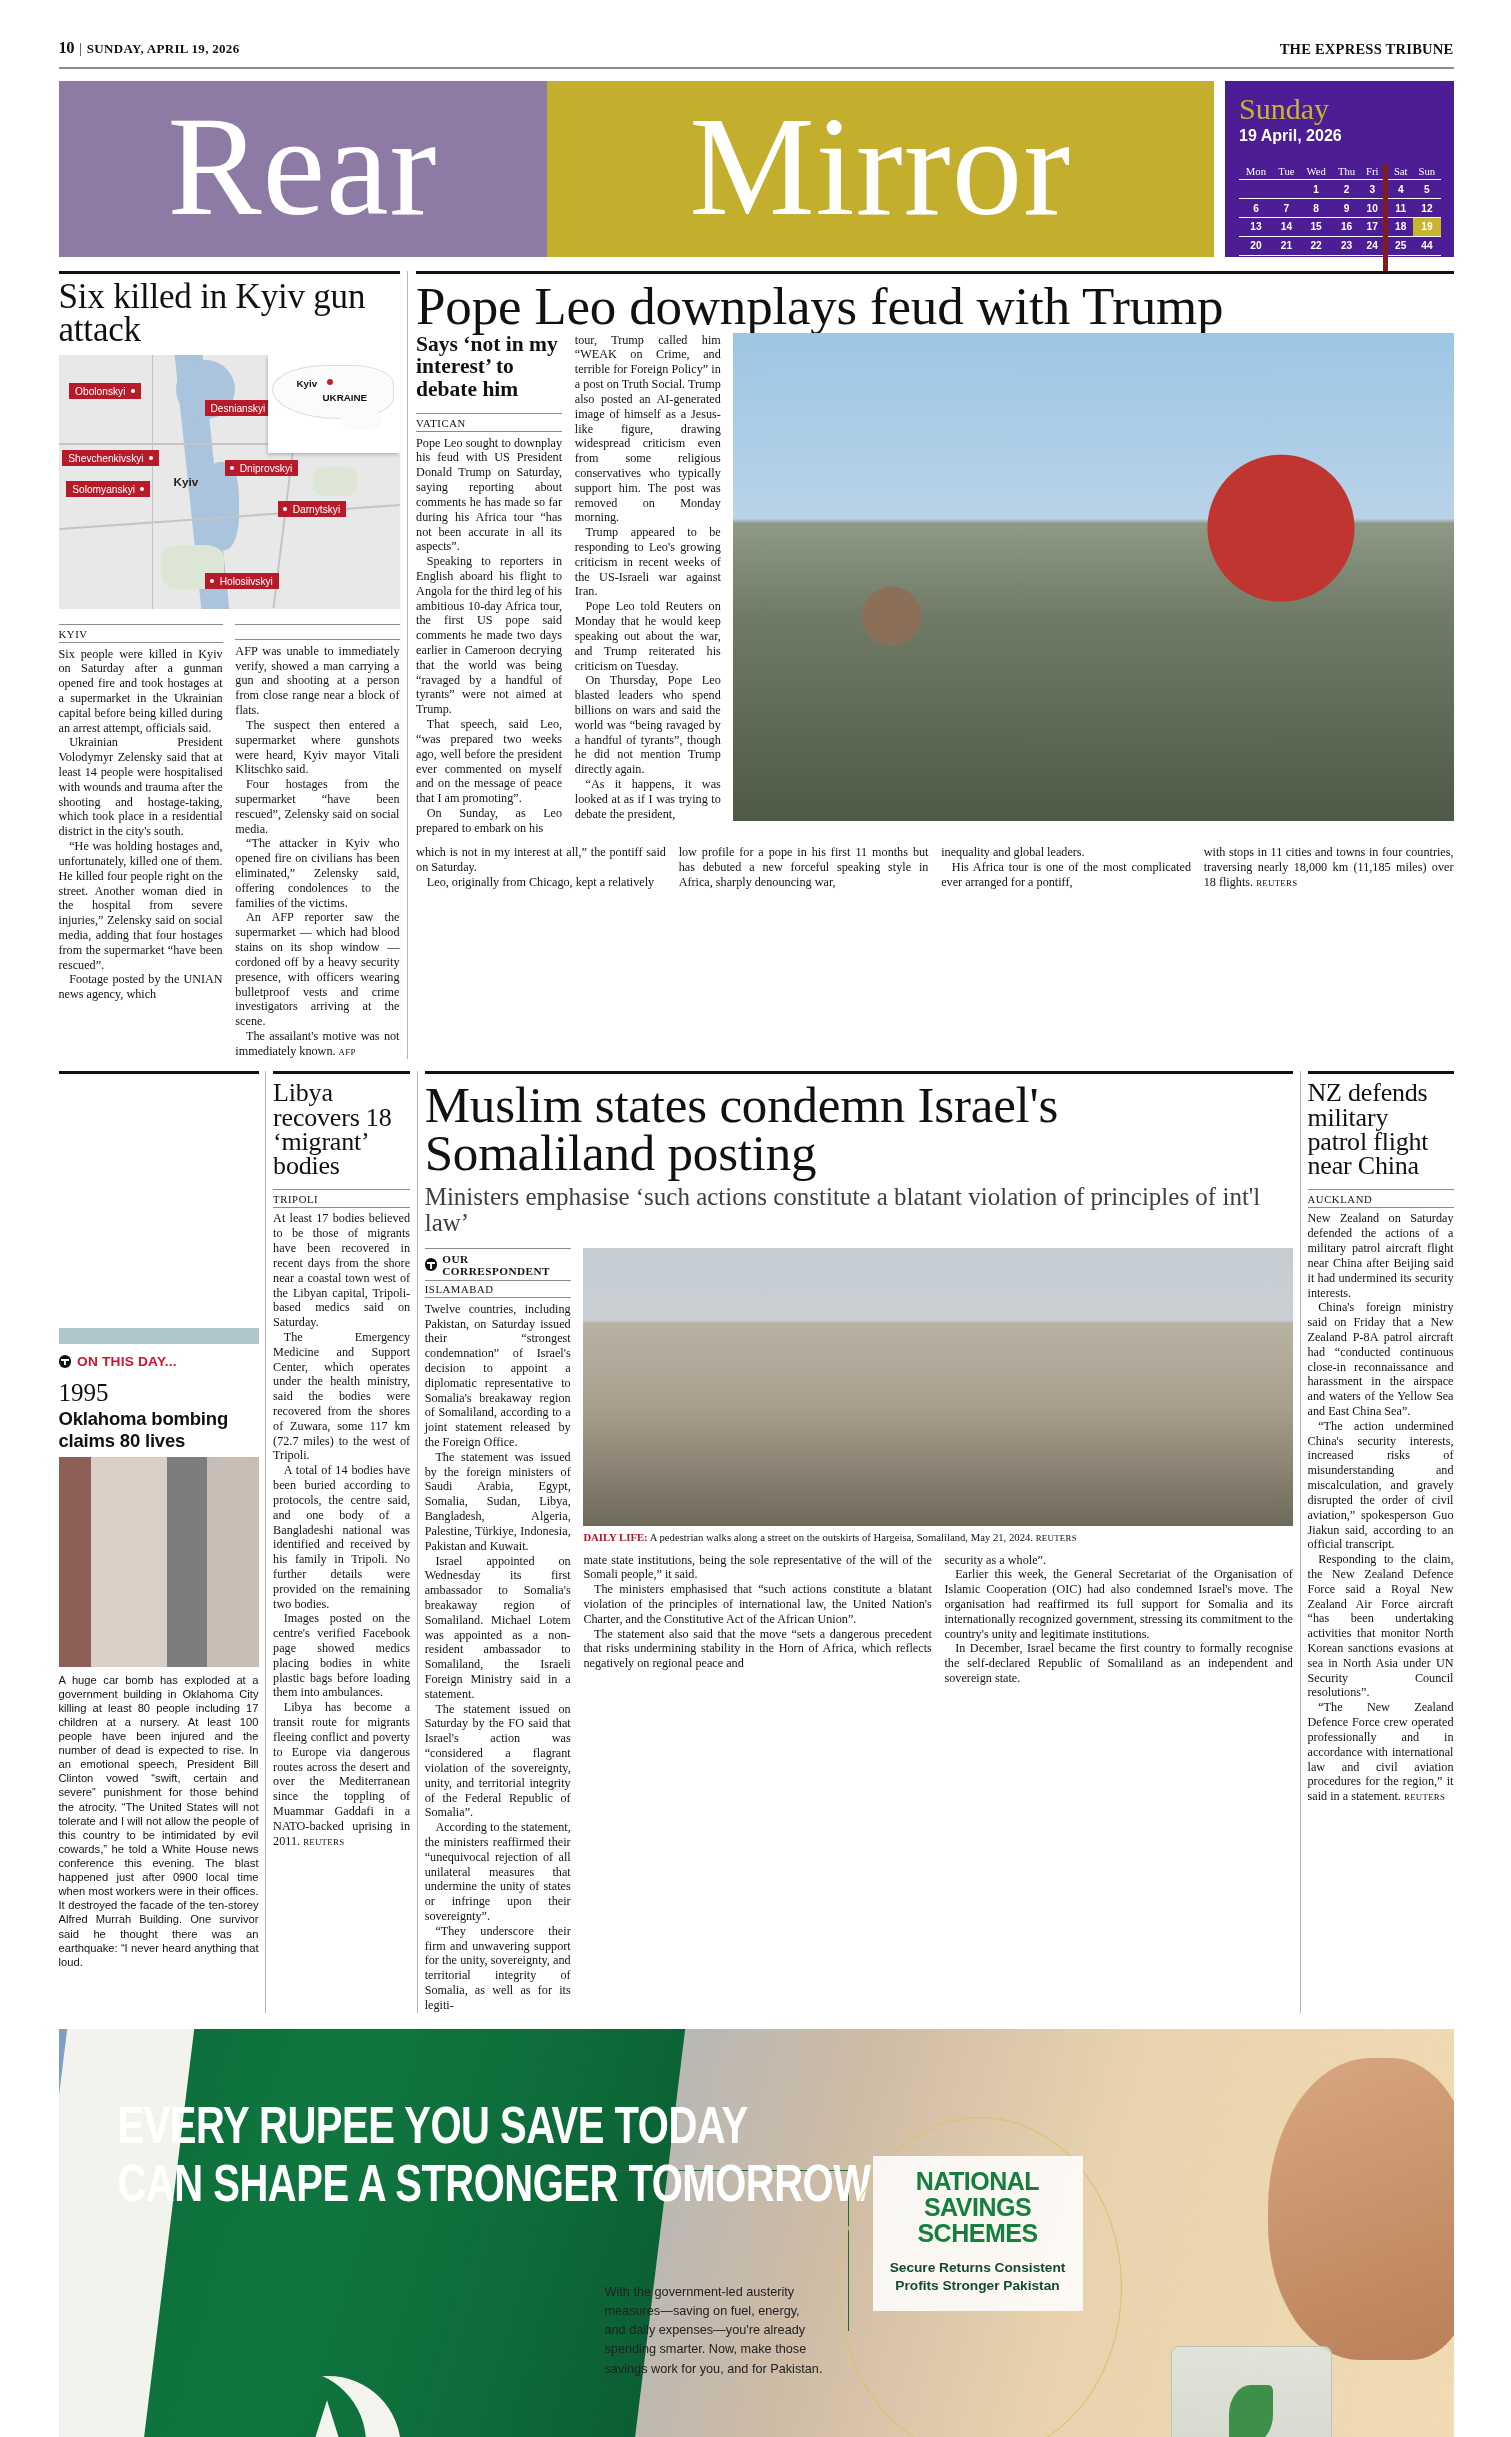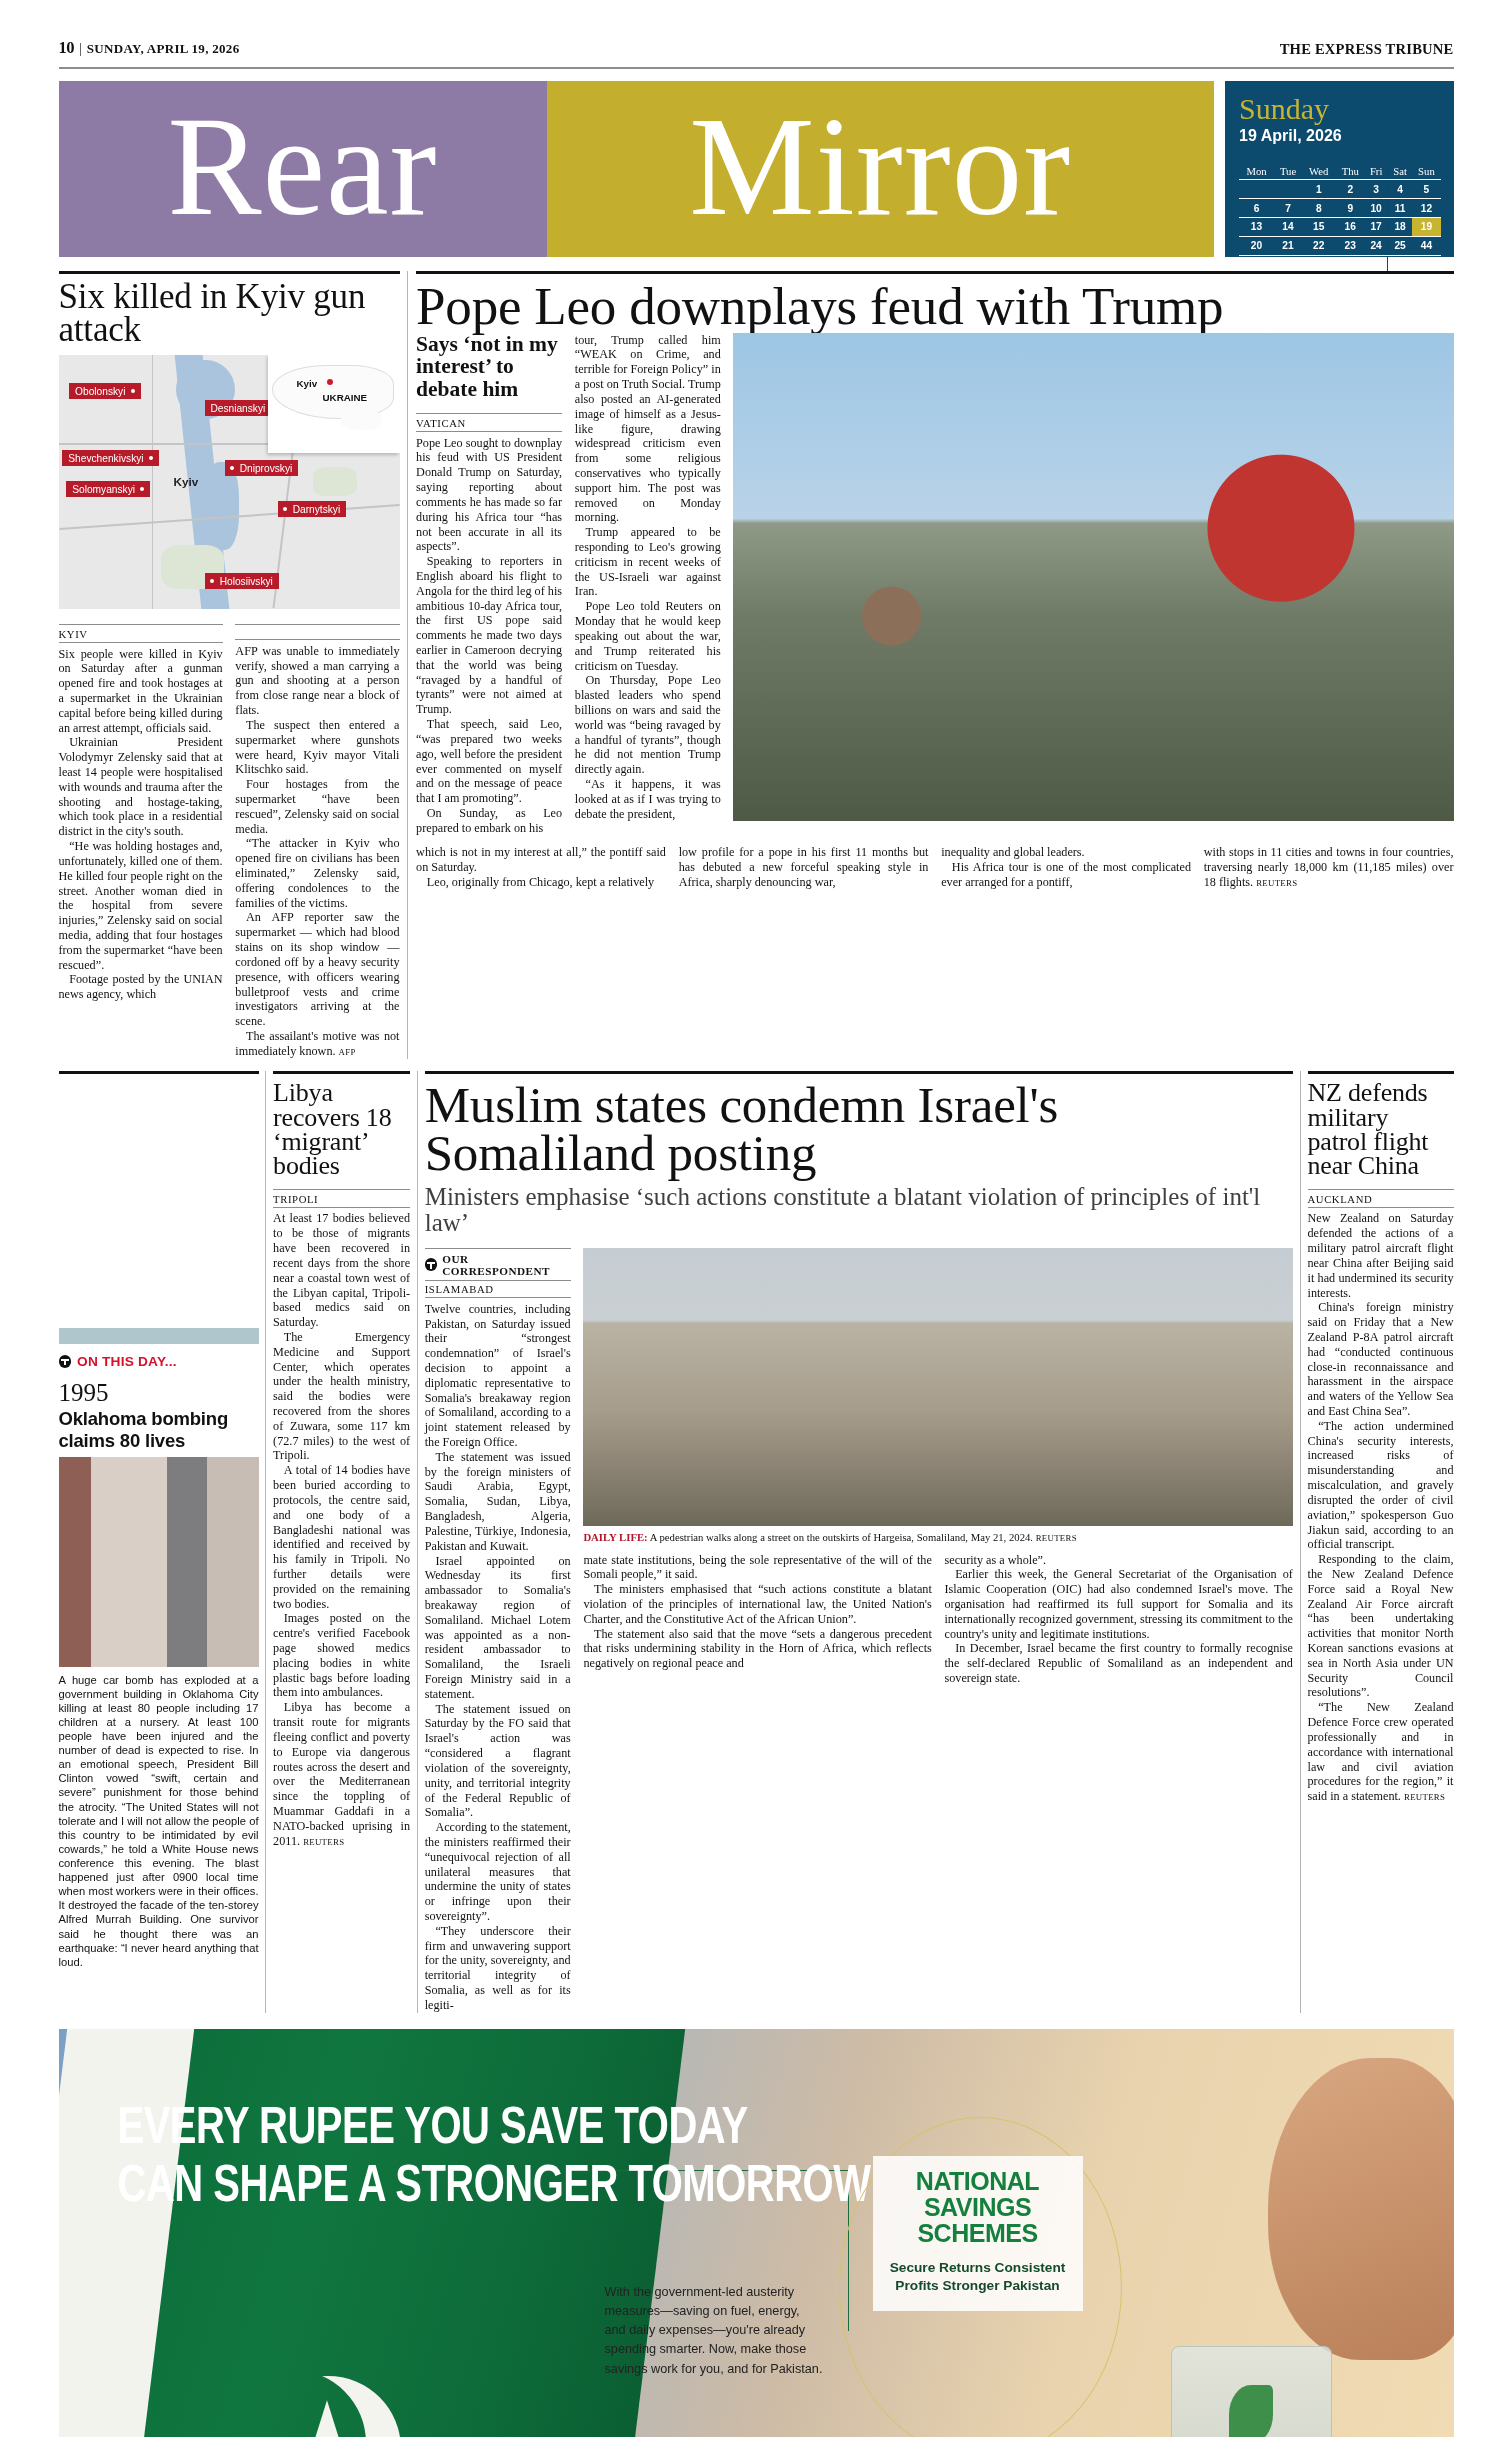--- a/index.html
+++ b/index.html
@@ -28,35 +28,35 @@
   .masthead { display: flex; margin: 12.7px 39px 0 39px; height: 176px; }
   .mh-purple { background: #8d7ba6; flex: 0 0 488px; position: relative; }
   .mh-gold   { background: #c3ae2e; flex: 1 1 auto; position: relative; }
   .mh-word {
     position: absolute; left: 0; top: 50%; transform: translateY(-52%);
     width: 100%; text-align: center;
     font-family: "Liberation Serif", serif;
     font-size: 141px; line-height: 0.85; color: #fff; letter-spacing: 1px;
   }
   .mh-cal {
-    flex: 0 0 229px; background: #0c4a6e; color: #fff; padding: 12.7px 12.7px 4.9px 14.6px;
+    flex: 0 0 229px; background: #4c1d95; color: #fff; padding: 12.7px 12.7px 4.9px 14.6px;
     margin-left: 10.7px;
   }
   .cal-day { font-size: 30px; color: #c9b42f; line-height: 1; font-family: "Liberation Serif", serif; }
   .cal-date { font-size: 16px; font-weight: bold; margin-top: 2.9px; font-family: "Liberation Sans", sans-serif; }
   table.cal { width: 100%; border-collapse: collapse; margin-top: 18.5px; font-family: "Liberation Sans", sans-serif; }
   table.cal th {
     font-family: "Liberation Serif", serif; font-weight: normal;
     font-size: 10.7px; padding: 1px 0 2.9px 0; text-align: center; border-bottom: 1px solid #fff;
   }
   table.cal td {
     font-size: 10.2px; font-weight: bold; text-align: center; padding: 3.4px 0;
     border-bottom: 1px solid #fff;
   }
-  table.cal th.sep, table.cal td.sep { border-left: 1px solid #7f1d1d; }
+  table.cal th.sep, table.cal td.sep { border-left: 5px solid #7f1d1d; }
   table.cal td.today { background: #c9b42f; }
 
   
   .body-wrap { margin: 13.7px 39px 0 39px; position: relative; }
   .rule-thick { height: 2.4px; background: #111; }
 
   .cols { display: flex; }
   .gap { flex: 0 0 12.7px; }
   .vrule { flex: 0 0 1px; background: #b5b5b5; margin: 0 6.8px; }
 

